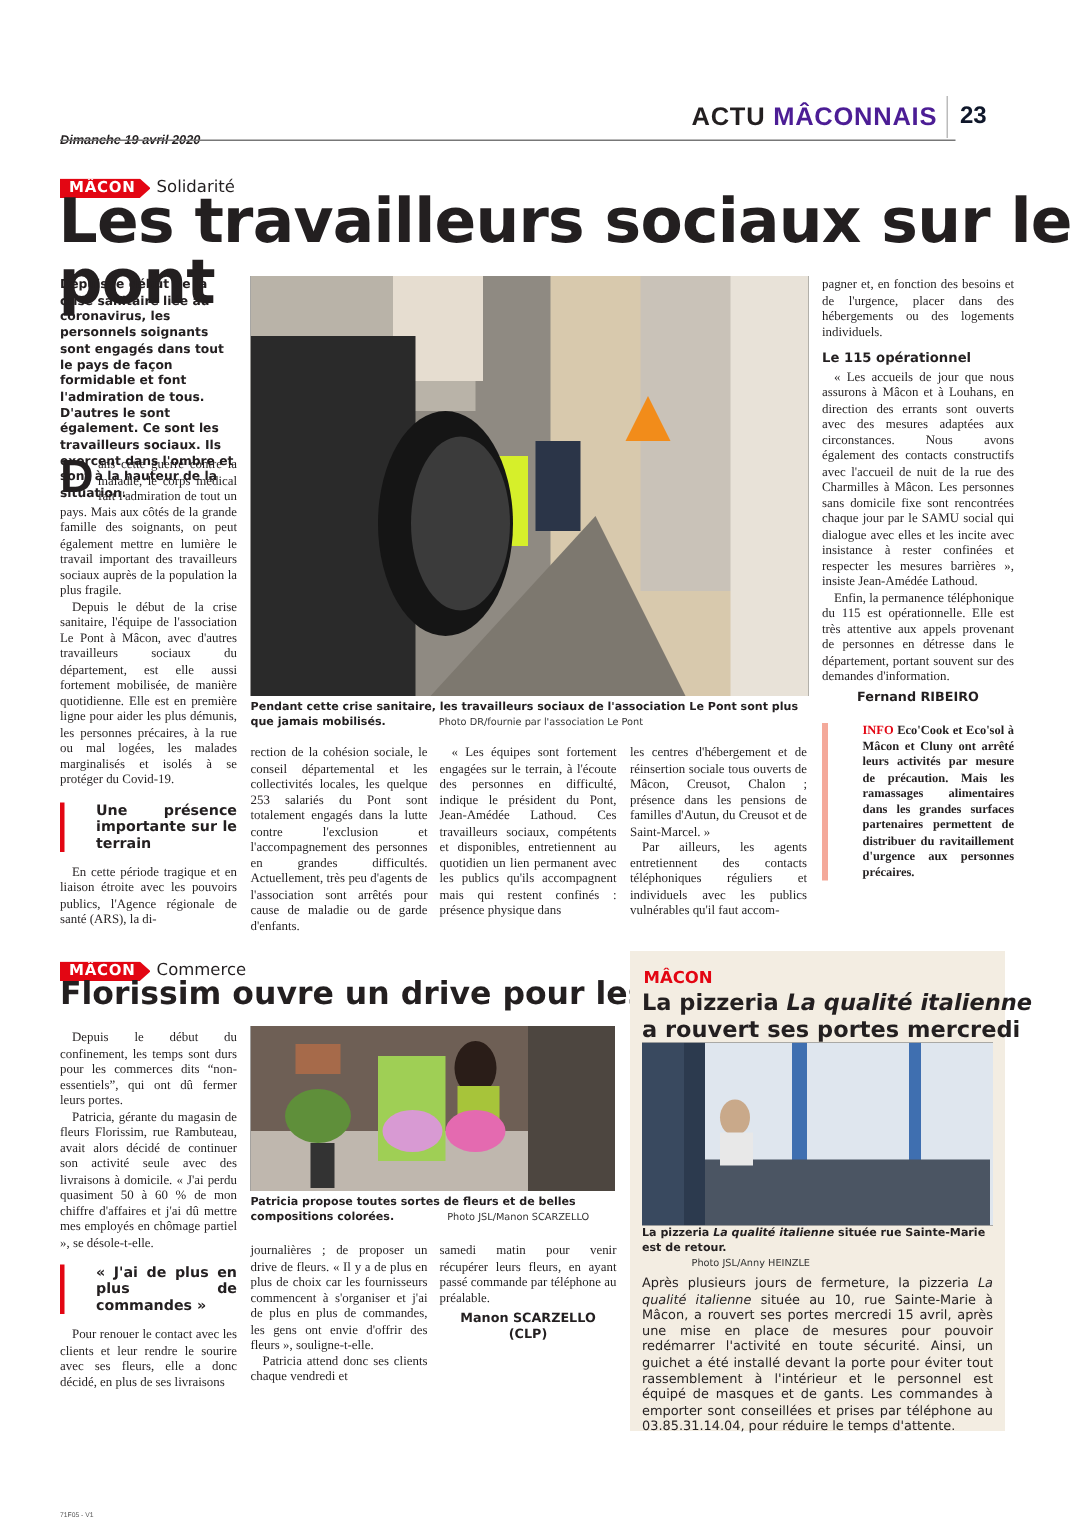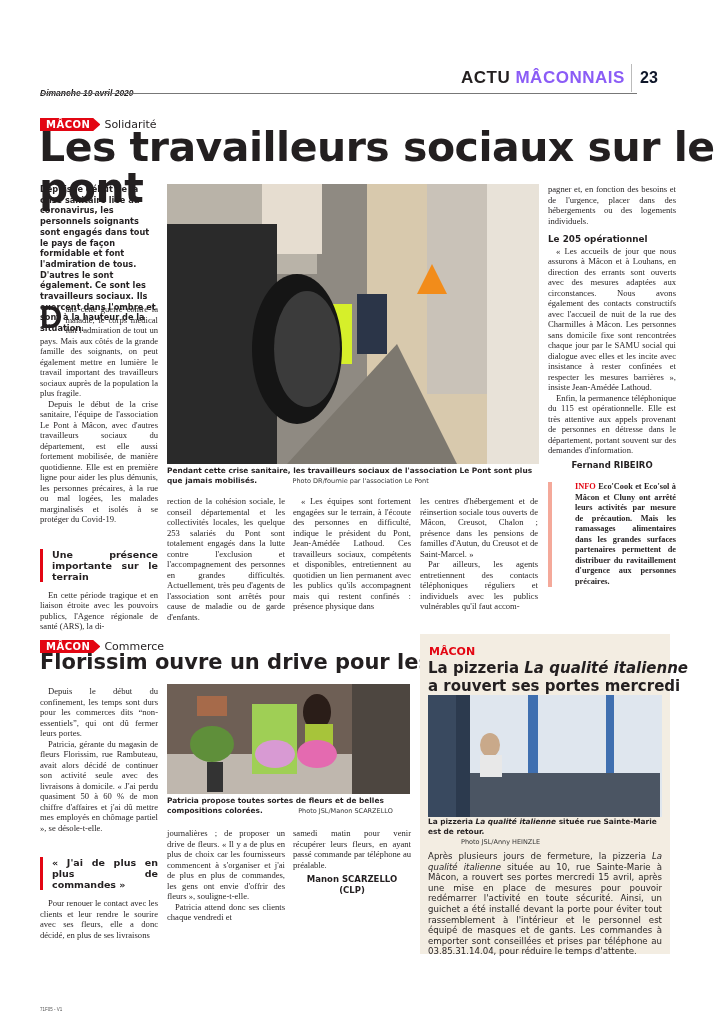--- a/index.html
+++ b/index.html
@@ -3,31 +3,31 @@
 <meta charset="utf-8">
 <style>
   html,body{margin:0;padding:0;background:#fff;}
   body{width:724px;height:1024px;position:relative;overflow:hidden;color:#231f20;font-family:"Liberation Serif",serif;}
   .abs{position:absolute;}
   .sans{font-family:"Liberation Sans",sans-serif;}
   .dejavu{font-family:"DejaVu Sans",sans-serif;}
   .header-date{left:40px;top:88px;font-size:8.5px;font-style:italic;font-weight:bold;}
   .header-rule{left:40px;top:93px;width:597px;height:1px;background:#777;}
   .header-right{left:461px;top:68px;font-size:17px;font-weight:bold;letter-spacing:0.5px;}
-  .header-right .red{color:#8b5cf6;}
+  .header-right .red{color:#4c1d95;}
   .header-sep{left:631px;top:64px;width:1px;height:28px;background:#bbb;}
   .header-page{left:640px;top:69px;font-size:16px;font-weight:bold;color:#0f172a;}
   .tag{display:inline-block;background:#e30613;color:#fff;font-weight:bold;font-size:10px;padding:1px 10px 1px 6px;clip-path:polygon(0 0,88% 0,100% 50%,88% 100%,0 100%);letter-spacing:0.5px;}
   .kicker{font-size:11px;margin-left:4px;}
   .h1{left:39px;top:127px;font-size:41px;font-weight:bold;letter-spacing:-0.5px;line-height:1;}
   .lead{left:40px;top:184px;width:118px;font-size:8.2px;font-weight:bold;line-height:10.7px;}
   .col{font-size:8.6px;line-height:10.5px;text-align:justify;}
   .col p{margin:0;text-indent:8px;}
   .dropcap{float:left;font-size:31px;line-height:26px;font-weight:bold;margin:1px 3px 0 0;font-family:"Liberation Sans",sans-serif;}
-  .subhead{border-left:3px solid #e30613;padding-left:9px;font-weight:bold;font-size:9.5px;line-height:11px;margin:24px 0 8px;font-family:"DejaVu Sans",sans-serif;}
+  .subhead{border-left:3px solid #e30613;padding-left:21px;font-weight:bold;font-size:9.5px;line-height:11px;margin:10px 0 8px;font-family:"DejaVu Sans",sans-serif;}
   .photo{background:#555;overflow:hidden;}
   .caption{font-size:7.4px;line-height:10px;font-family:"DejaVu Sans",sans-serif;}
   .caption b{font-weight:bold;}
   .caption .credit{font-size:6.5px;font-weight:normal;color:#333;padding-left:33px;}
   .byline{text-align:center;font-weight:bold;font-size:8.5px;font-family:"DejaVu Sans",sans-serif;margin-top:4px;}
   .infobox{border-left:4px solid #f4a99a;padding-left:23px;font-weight:bold;font-size:8.3px;line-height:10.5px;text-align:justify;}
   .infobox .red{color:#e30613;}
   .h2{left:40px;top:652px;font-size:21px;font-weight:bold;line-height:1;}
   .boxbg{left:420px;top:634px;width:250px;height:320px;background:#f3ede2;}
   .box-macon{left:429px;top:645px;color:#e30613;font-size:11px;font-weight:bold;}
@@ -88,21 +88,21 @@
 </div>
 <div class="abs col" style="left:293px;top:496px;width:118px;">
   <p>« Les équipes sont fortement engagées sur le terrain, à l'écoute des personnes en difficulté, indique le président du Pont, Jean-Amédée Lathoud. Ces travailleurs sociaux, compétents et disponibles, entretiennent au quotidien un lien permanent avec les publics qu'ils accompagnent mais qui restent confinés : présence physique dans</p>
 </div>
 <div class="abs col" style="left:420px;top:496px;width:118px;">
   <p style="text-indent:0">les centres d'hébergement et de réinsertion sociale tous ouverts de Mâcon, Creusot, Chalon ; présence dans les pensions de familles d'Autun, du Creusot et de Saint-Marcel. »</p>
   <p>Par ailleurs, les agents entretiennent des contacts téléphoniques réguliers et individuels avec les publics vulnérables qu'il faut accom-</p>
 </div>
 <div class="abs col" style="left:548px;top:184px;width:128px;">
   <p style="text-indent:0">pagner et, en fonction des besoins et de l'urgence, placer dans des hébergements ou des logements individuels.</p>
-  <div class="dejavu" style="font-weight:bold;font-size:8.8px;margin:8px 0 1px;">Le 205 opérationnel</div>
+  <div class="dejavu" style="font-weight:bold;font-size:8.8px;margin:8px 0 1px;">Le 115 opérationnel</div>
   <p>« Les accueils de jour que nous assurons à Mâcon et à Louhans, en direction des errants sont ouverts avec des mesures adaptées aux circonstances. Nous avons également des contacts constructifs avec l'accueil de nuit de la rue des Charmilles à Mâcon. Les personnes sans domicile fixe sont rencontrées chaque jour par le SAMU social qui dialogue avec elles et les incite avec insistance à rester confinées et respecter les mesures barrières », insiste Jean-Amédée Lathoud.</p>
   <p>Enfin, la permanence téléphonique du 115 est opérationnelle. Elle est très attentive aux appels provenant de personnes en détresse dans le département, portant souvent sur des demandes d'information.</p>
   <div class="byline">Fernand RIBEIRO</div>
   <div class="infobox" style="margin-top:12px;">
     <span class="red">INFO</span>
     <span>Eco'Cook et Eco'sol à Mâcon et Cluny ont arrêté leurs activités par mesure de précaution. Mais les ramassages alimentaires dans les grandes surfaces partenaires permettent de distribuer du ravitaillement d'urgence aux personnes précaires.</span>
   </div>
 </div>
 
 <div class="abs dejavu" style="left:40px;top:635px;">

